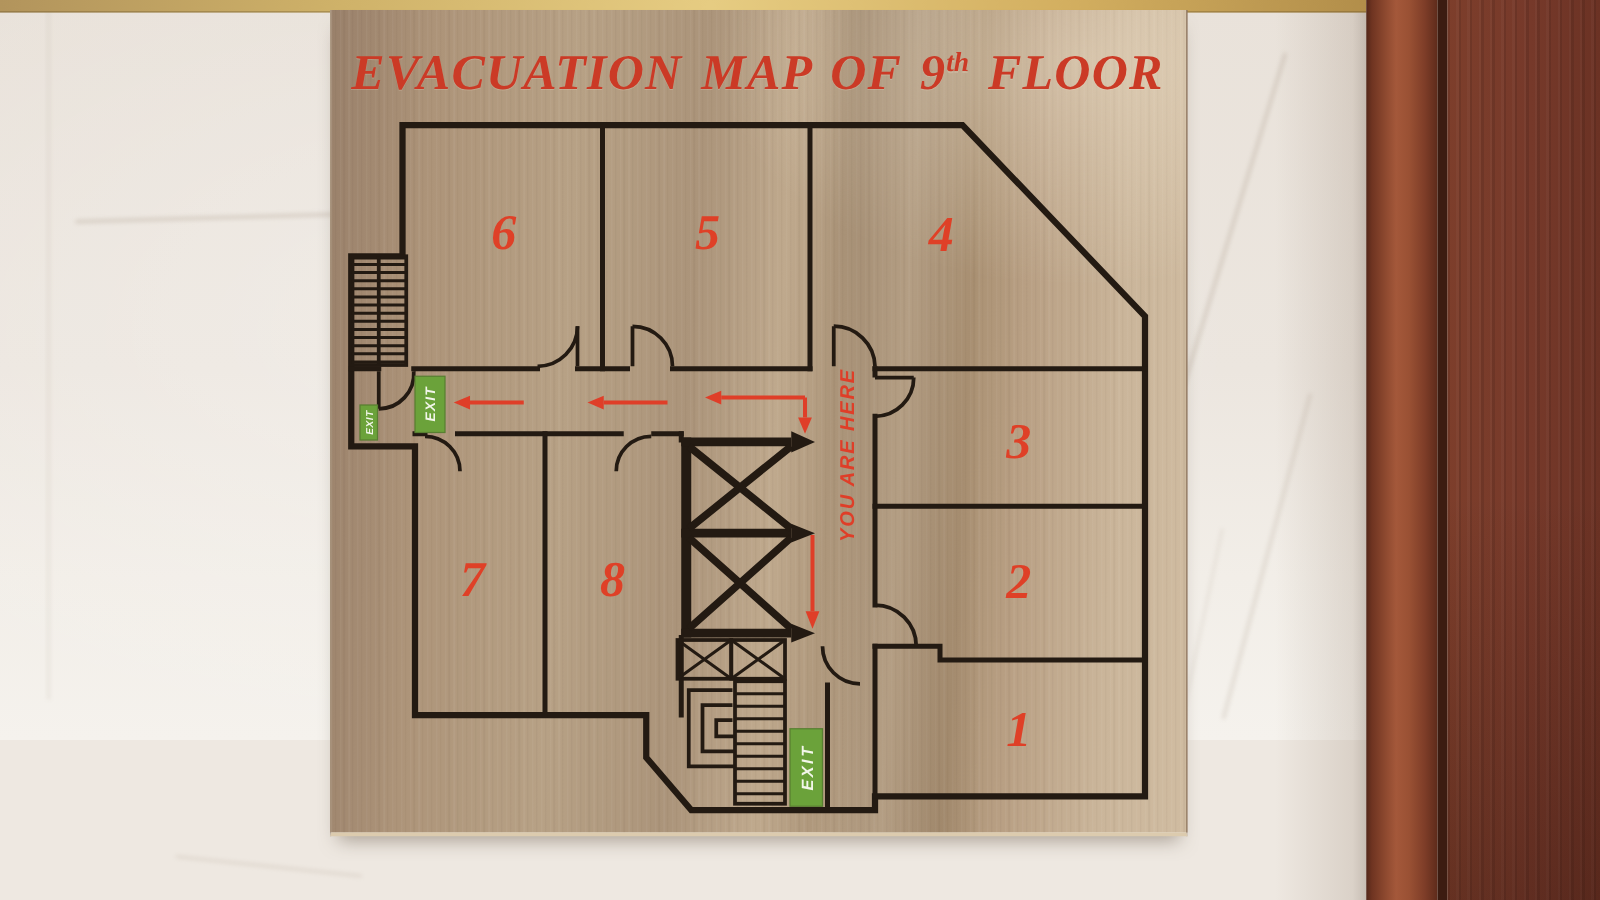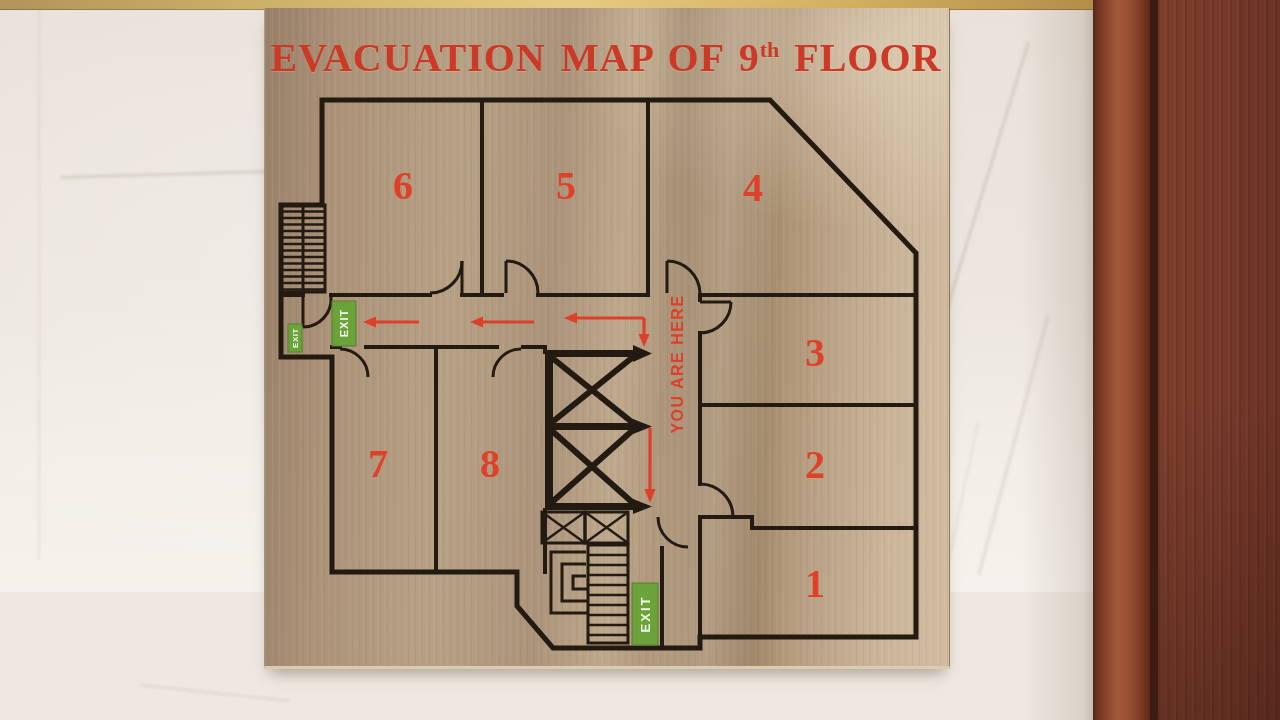--- a/index.html
+++ b/index.html
@@ -1,17 +1,17 @@
 <!DOCTYPE html>
 <html><head>
 <meta charset="utf-8">
 <style>
   html,body{margin:0;padding:0;}
   body{width:1280px;height:720px;overflow:hidden;background:#eee8e1;}
-  .scene{position:relative;width:1280px;height:592px;font-family:"Liberation Sans",sans-serif;}
+  .scene{position:relative;width:1280px;height:592px;font-family:"Liberation Sans",sans-serif;font-style:italic;}
 
   
   .marble{position:absolute;inset:0;
     background:
       radial-gradient(ellipse 900px 500px at 30% 45%, rgba(255,255,255,.25), rgba(255,255,255,0) 70%),
       linear-gradient(180deg,#e9e2da 0%,#ece6df 50%,#f2eee8 78%,#f5f2ed 100%);
   }
   .vein{position:absolute;background:#b4a696;opacity:.38;filter:blur(1.5px);border-radius:2px;}
   .vein.v1{left:60px;top:168px;width:560px;height:3px;transform:rotate(-1.6deg);}
   .vein.v2{left:986px;top:36px;width:3px;height:280px;transform:rotate(17deg);}

